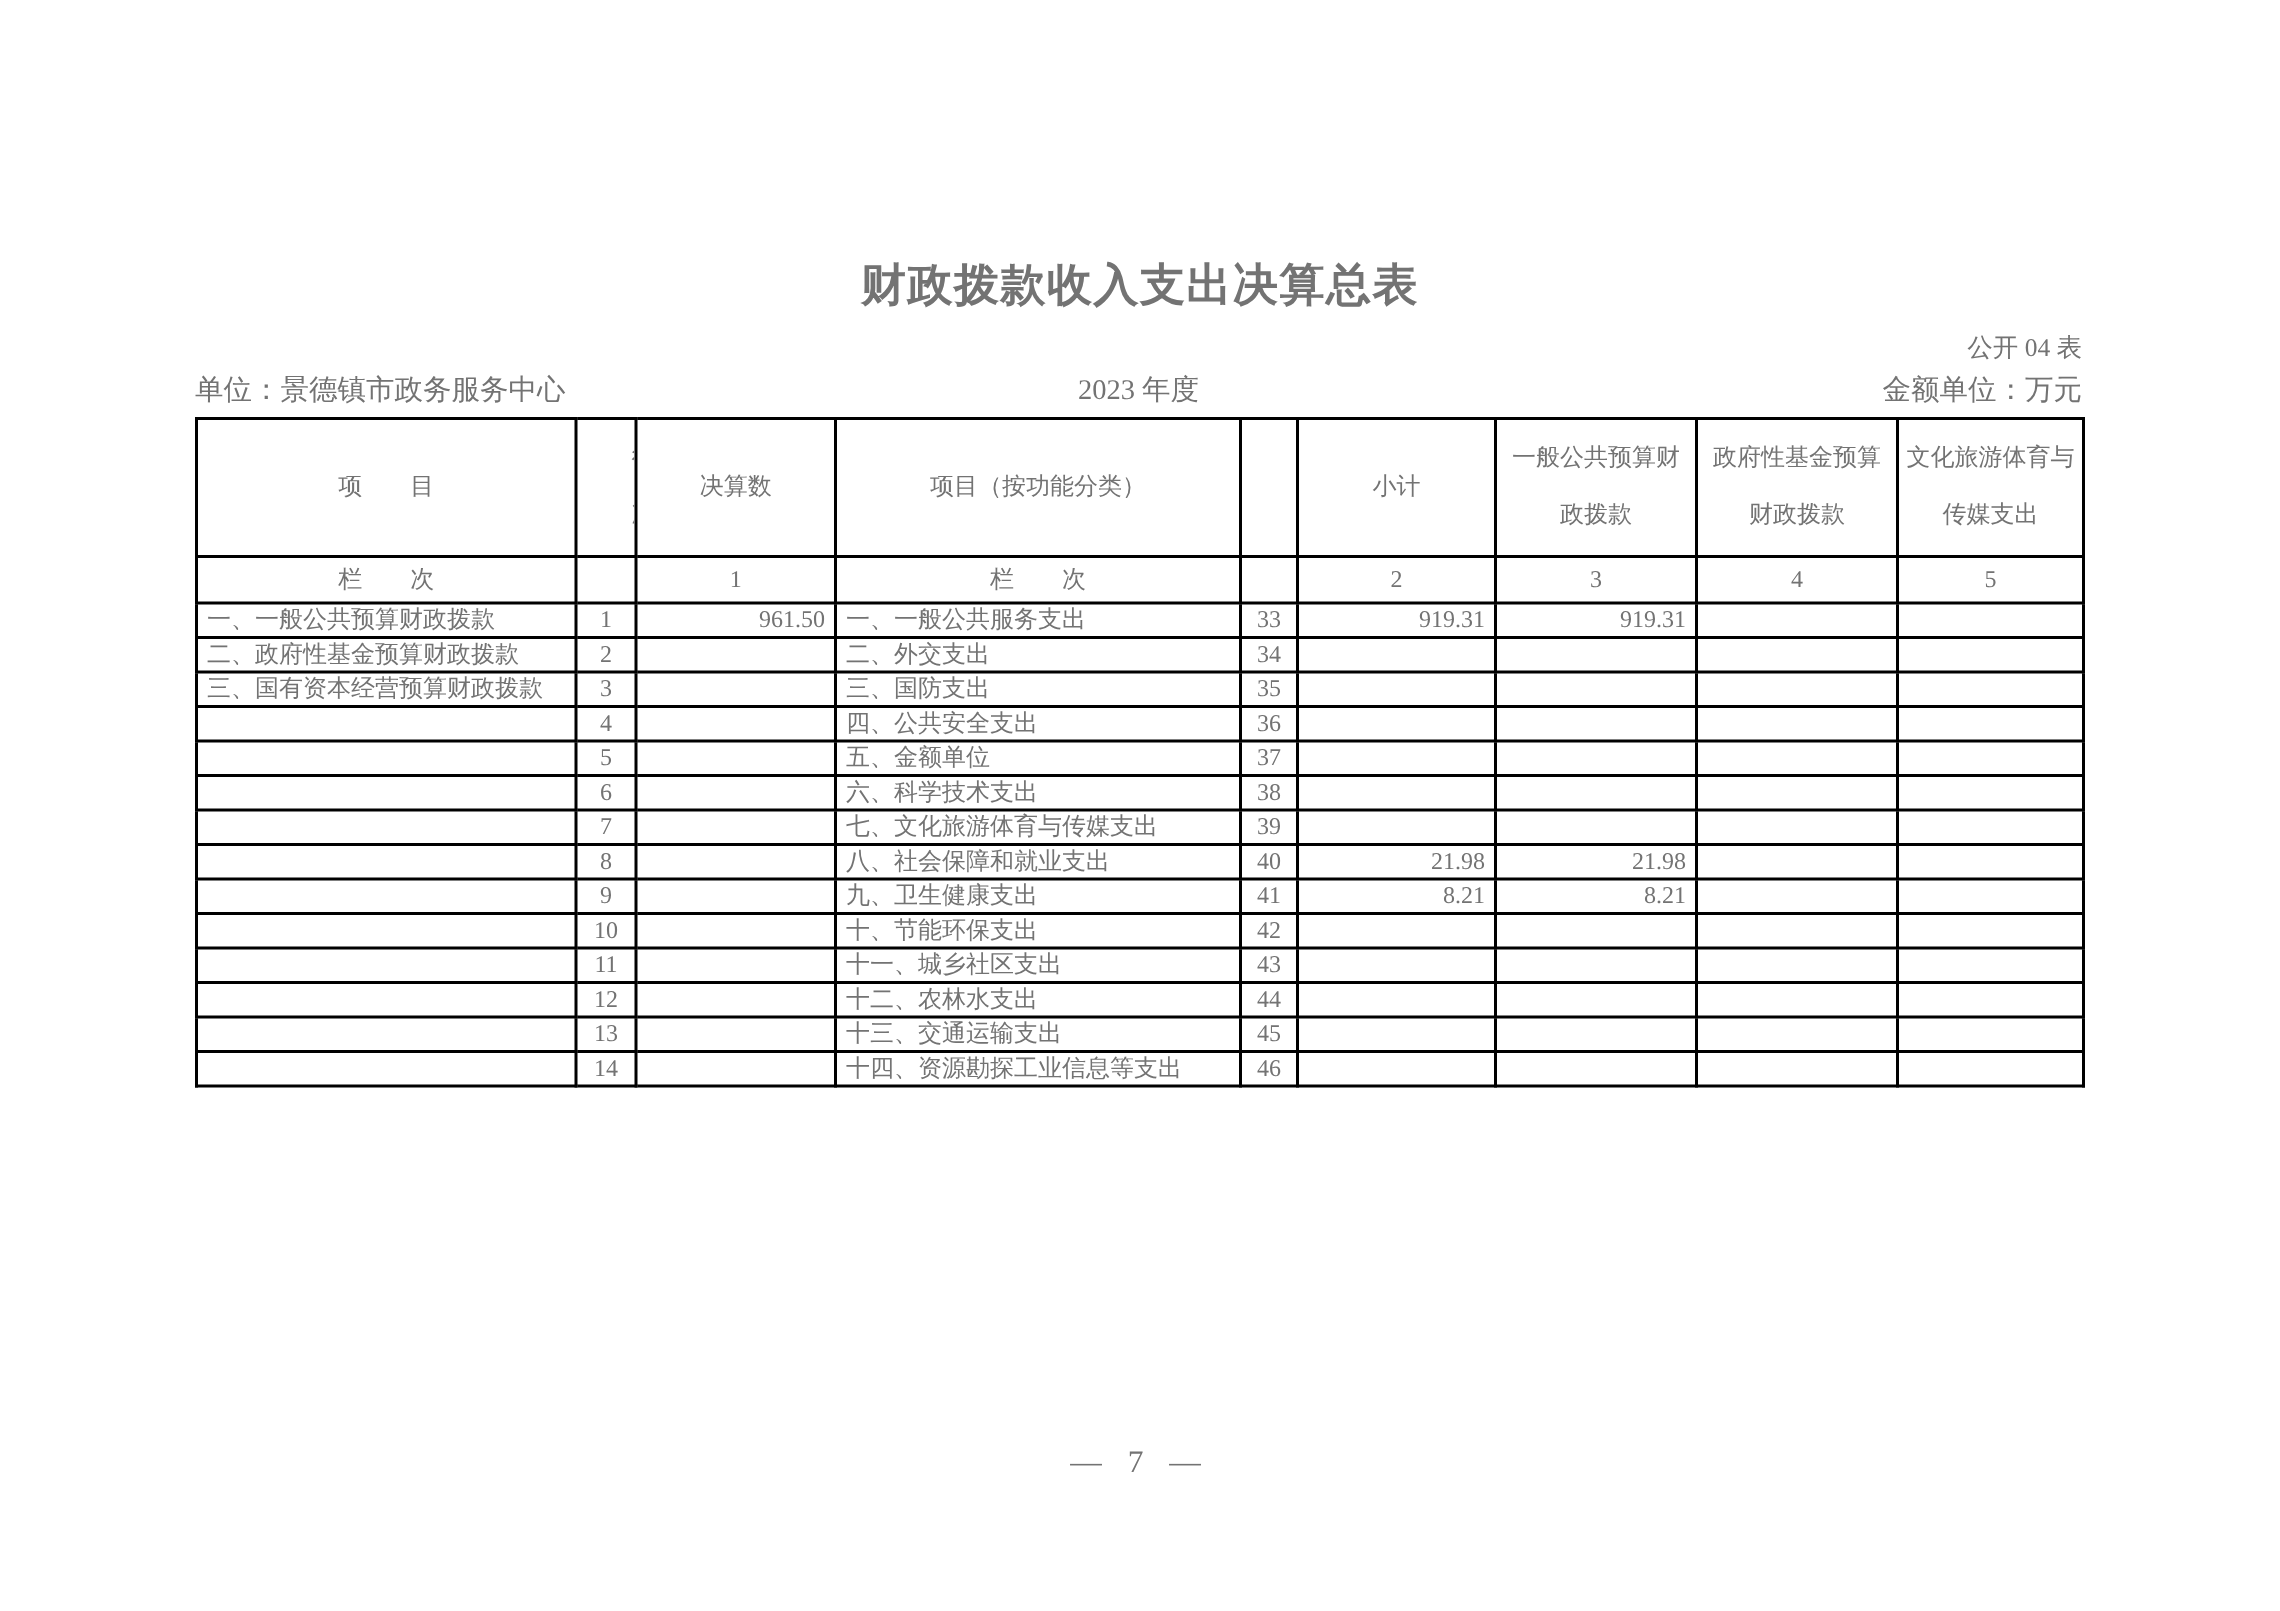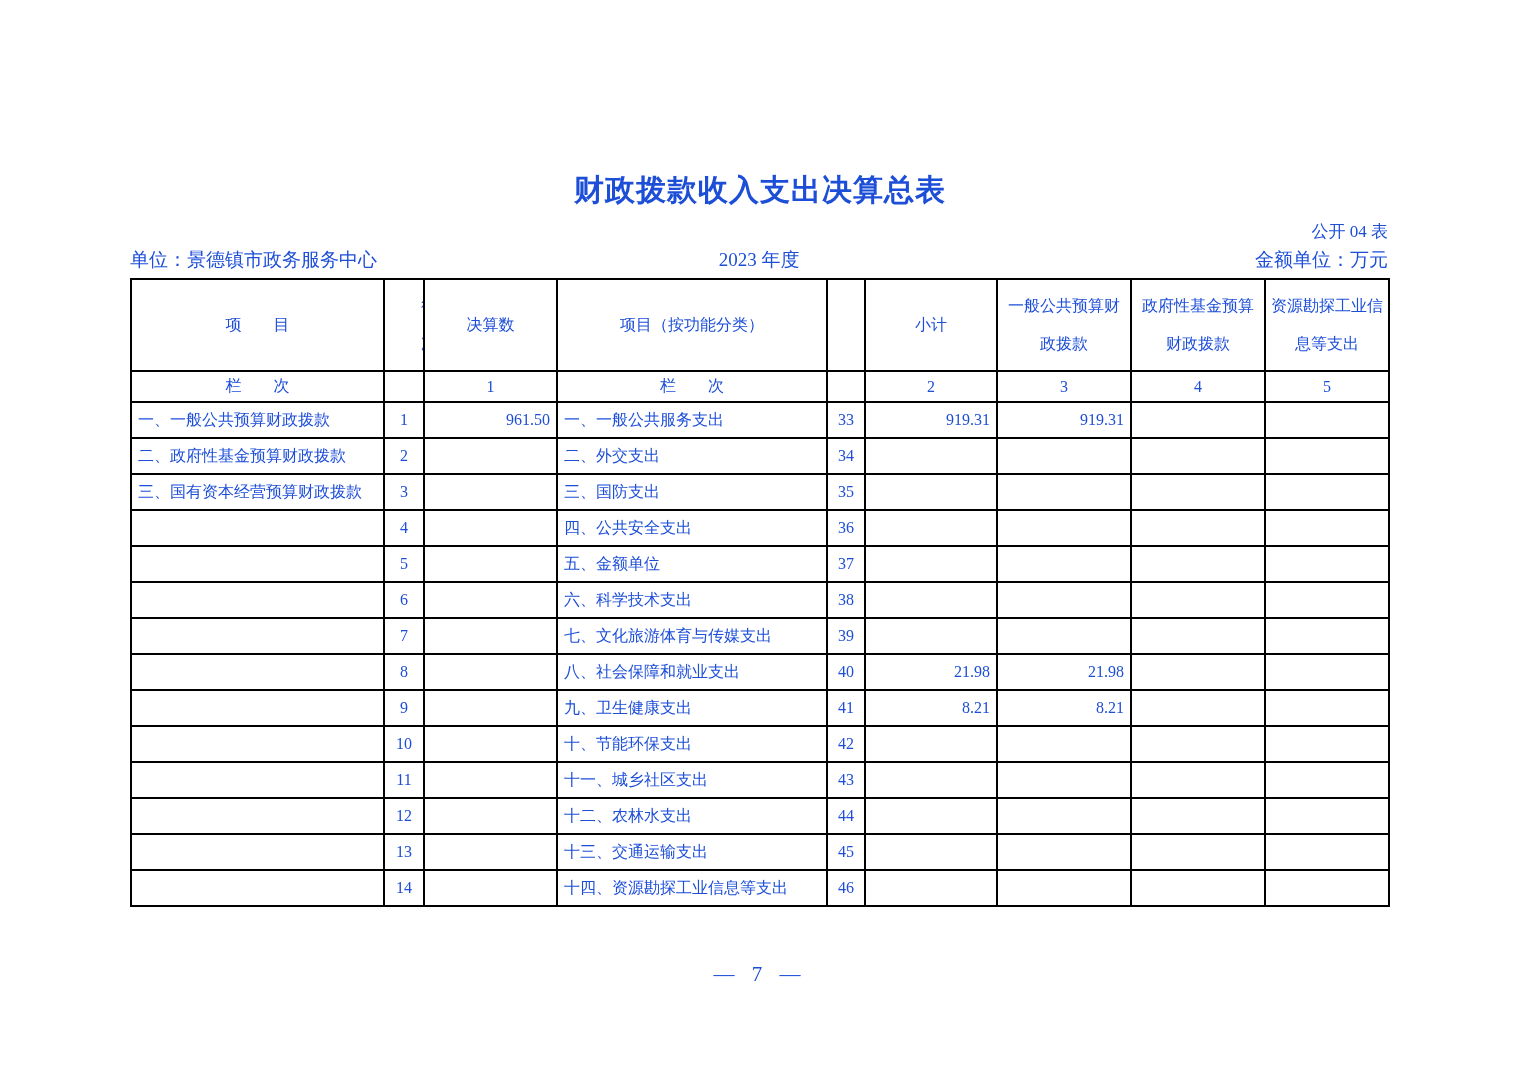--- a/index.html
+++ b/index.html
@@ -2,21 +2,21 @@
 <html><head>
 <meta charset="utf-8">
 <style>
   * { box-sizing: border-box; }
   html, body { margin: 0; padding: 0; background: #ffffff; }
   .page {
     position: relative;
     width: 1520px;
     height: 1074px;
     background: #ffffff;
-    color: #1d4ed8;
+    color: #737373;
     font-family: "Liberation Serif", serif;
     overflow: hidden;
   }
   .title {
     position: absolute;
     top: 170px; left: 0; width: 100%;
     margin: 0;
     text-align: center;
     font-family: "DejaVu Sans", sans-serif;
     font-weight: 700;
@@ -64,21 +64,21 @@
   tr.r-head td .vtext {
     display: inline-block;
     width: 1em;
     line-height: 2.4;
     word-break: break-all;
     text-align: center;
     margin-left: 32px;
   }
   tr.r-index { height: 31px; }
   tr.r-index td { text-align: center; }
-  tr.r-data { height: 36px; }
+  tr.r-data { height: 23px; }
   td.item { text-align: left; padding-left: 8px; white-space: nowrap; }
   td.ctr  { text-align: center; }
   td.num  { text-align: right; padding-right: 6px; }
 
   .pageno {
     position: absolute;
     top: 962px; left: 0; width: 100%;
     text-align: center;
     font-size: 21px;
     letter-spacing: 6px;
@@ -116,21 +116,21 @@
 
     <tr class="r-head">
       <td>项　　目</td>
       <td><span class="vtext">行次</span></td>
       <td>决算数</td>
       <td>项目（按功能分类）</td>
       <td><span class="vtext">行次</span></td>
       <td>小计</td>
       <td>一般公共预算财政拨款</td>
       <td>政府性基金预算财政拨款</td>
-      <td>资源勘探工业信息等支出</td>
+      <td>文化旅游体育与传媒支出</td>
     </tr>
 
     <tr class="r-index">
       <td>栏　　次</td>
       <td></td>
       <td>1</td>
       <td>栏　　次</td>
       <td></td>
       <td>2</td>
       <td>3</td>

